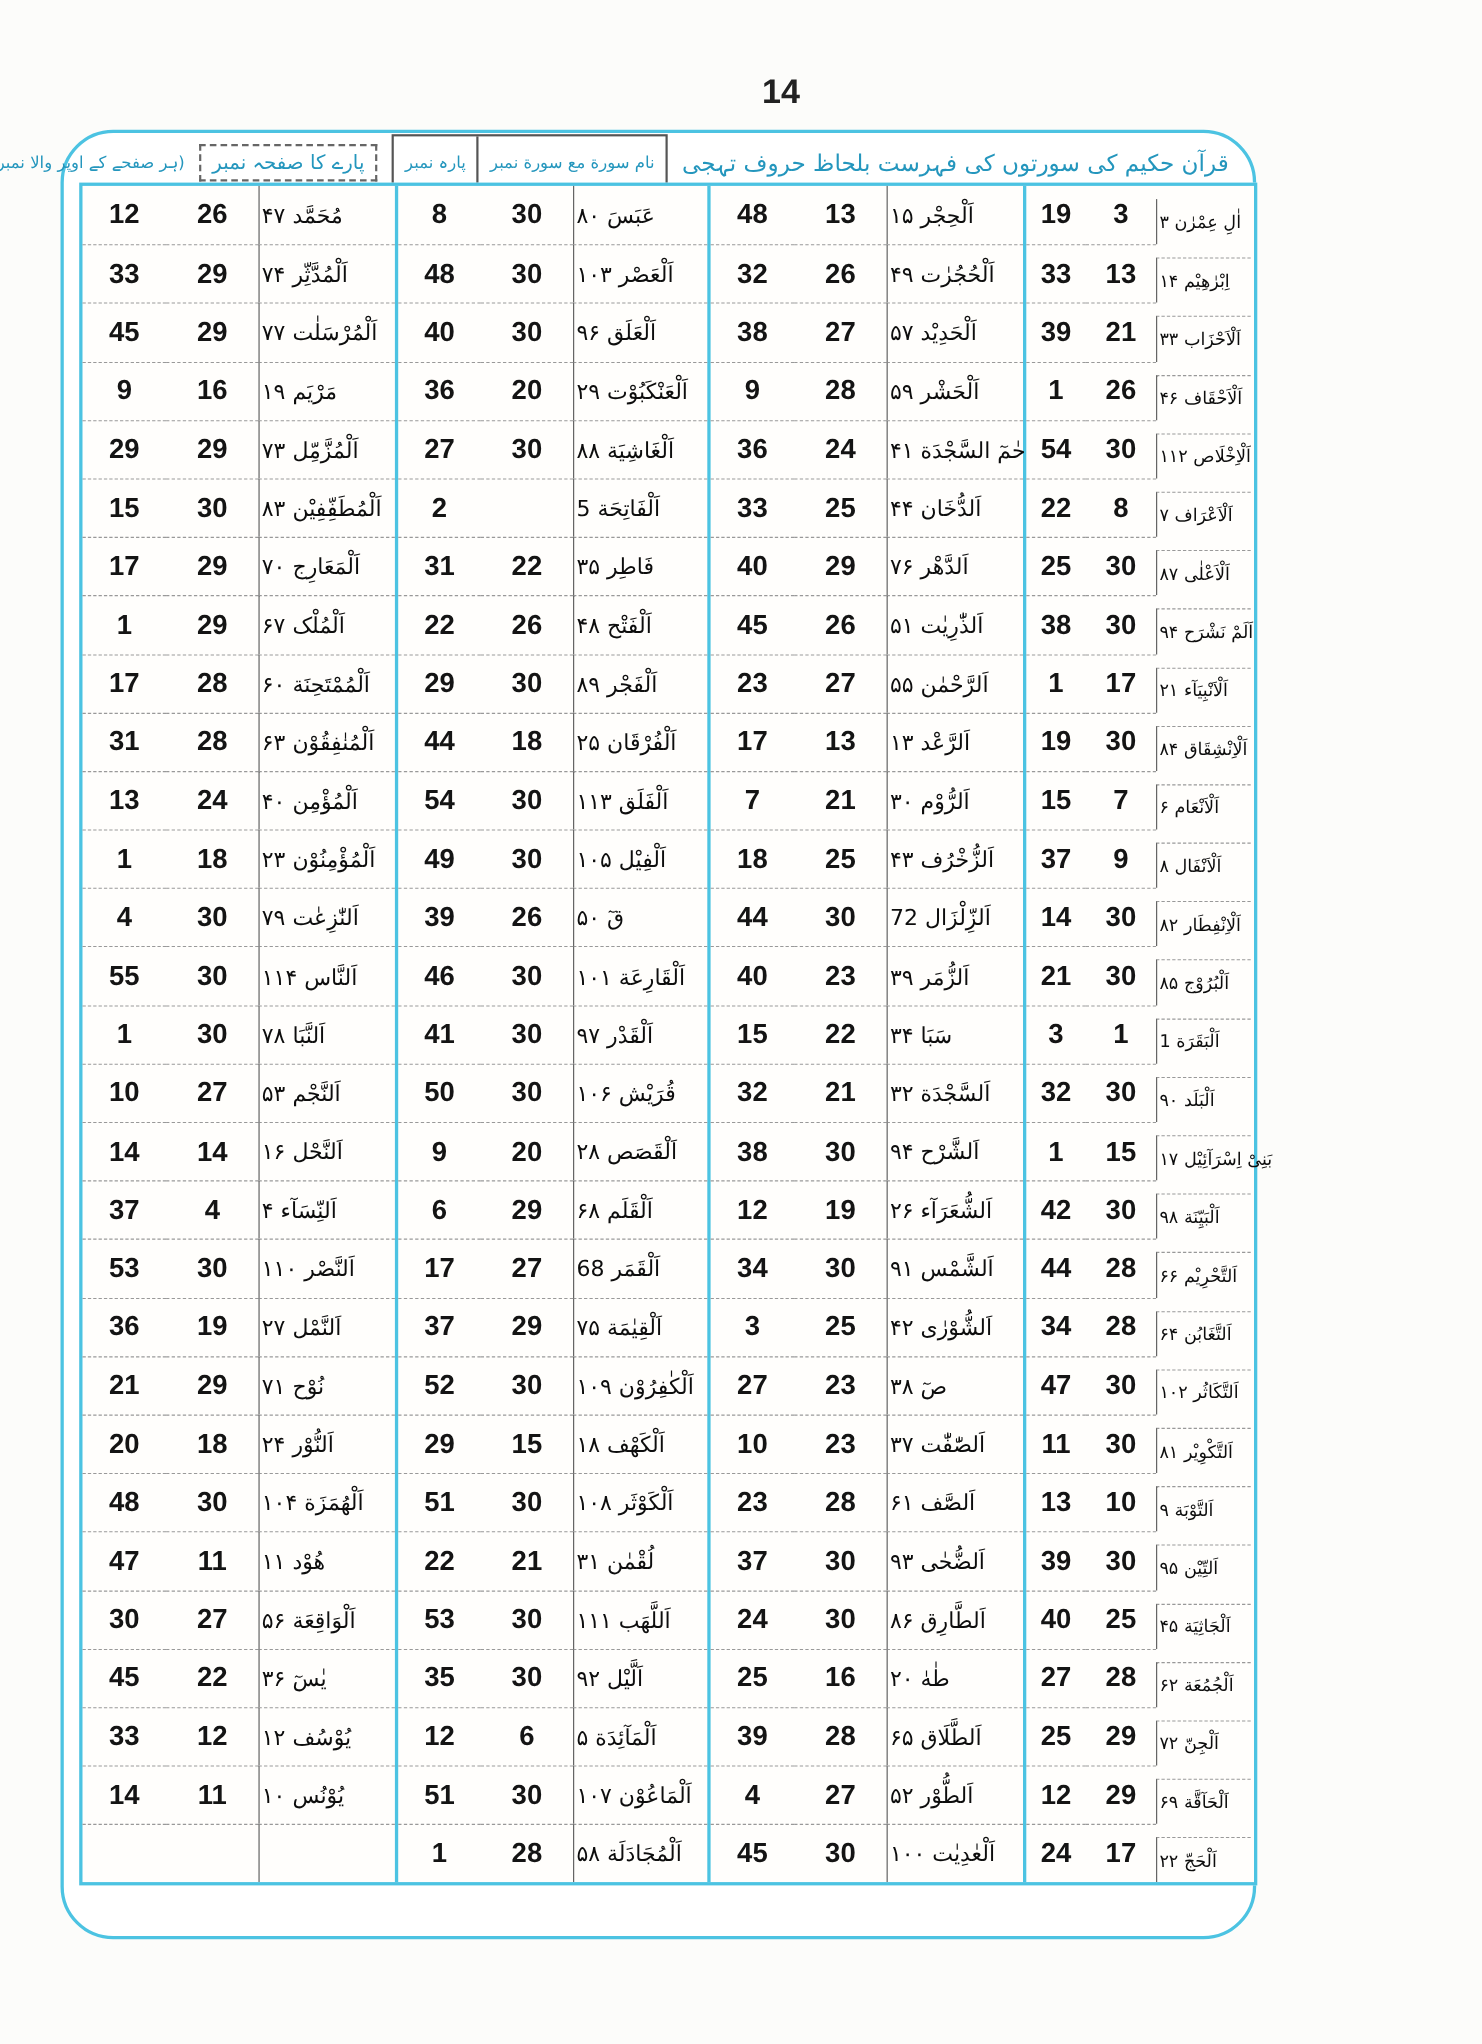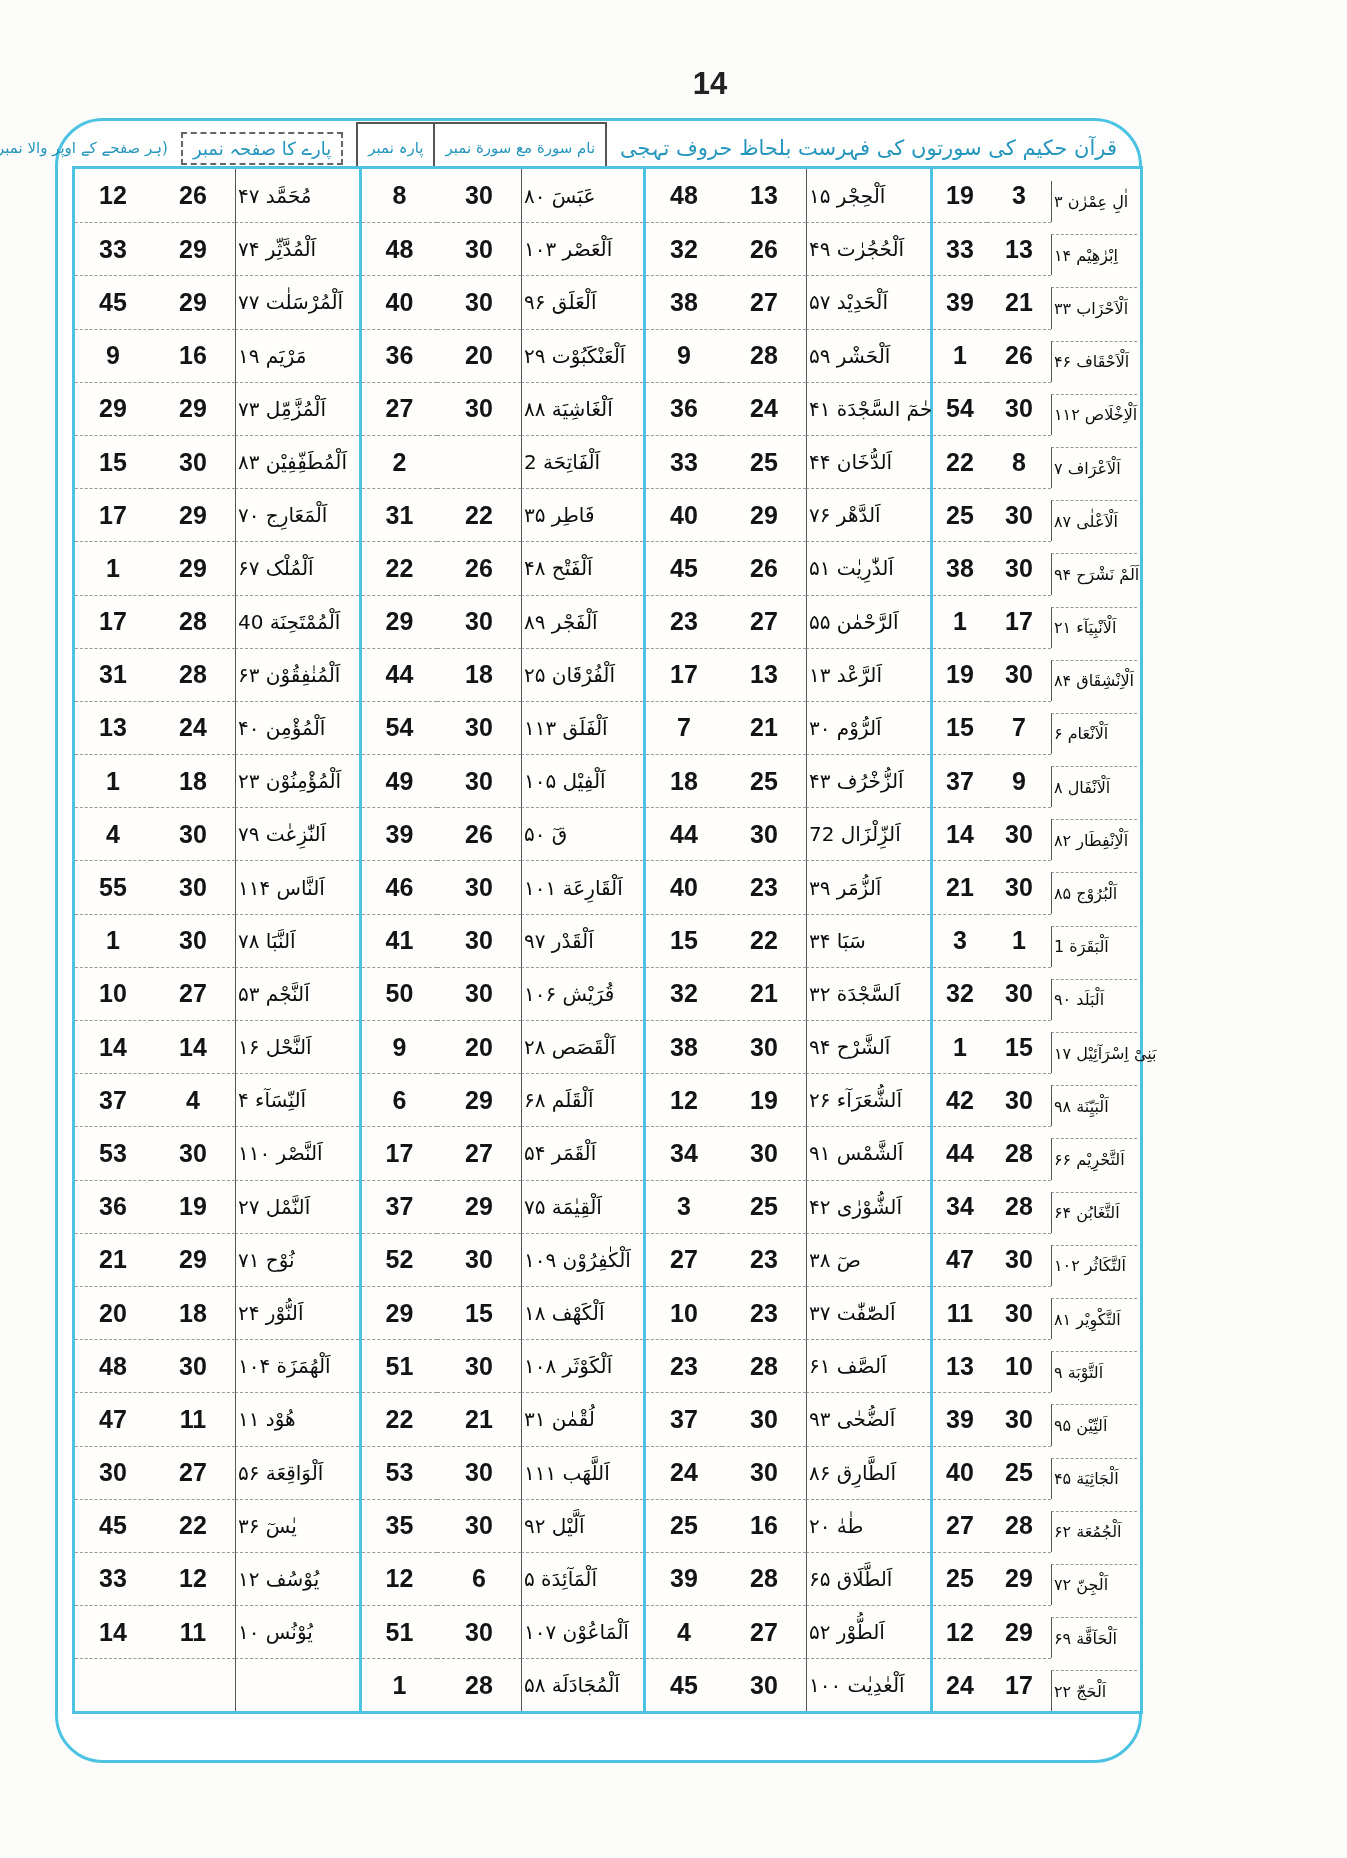--- a/index.html
+++ b/index.html
@@ -260,21 +260,21 @@
         <div class="cell parah">30</div>
         <div class="cell name">اَلْعَلَق ۹۶</div>
         <div class="cell page">36</div>
         <div class="cell parah">20</div>
         <div class="cell name">اَلْعَنْکَبُوْت ۲۹</div>
         <div class="cell page">27</div>
         <div class="cell parah">30</div>
         <div class="cell name">اَلْغَاشِیَة ۸۸</div>
         <div class="cell page">2</div>
         <div class="cell parah"></div>
-        <div class="cell name">اَلْفَاتِحَة 2</div>
+        <div class="cell name">اَلْفَاتِحَة 5</div>
         <div class="cell page">31</div>
         <div class="cell parah">22</div>
         <div class="cell name">فَاطِر ۳۵</div>
         <div class="cell page">22</div>
         <div class="cell parah">26</div>
         <div class="cell name">اَلْفَتْح ۴۸</div>
         <div class="cell page">29</div>
         <div class="cell parah">30</div>
         <div class="cell name">اَلْفَجْر ۸۹</div>
         <div class="cell page">44</div>
@@ -299,21 +299,21 @@
         <div class="cell parah">30</div>
         <div class="cell name">قُرَیْش ۱۰۶</div>
         <div class="cell page">9</div>
         <div class="cell parah">20</div>
         <div class="cell name">اَلْقَصَص ۲۸</div>
         <div class="cell page">6</div>
         <div class="cell parah">29</div>
         <div class="cell name">اَلْقَلَم ۶۸</div>
         <div class="cell page">17</div>
         <div class="cell parah">27</div>
-        <div class="cell name">اَلْقَمَر ۵۴</div>
+        <div class="cell name">اَلْقَمَر 68</div>
         <div class="cell page">37</div>
         <div class="cell parah">29</div>
         <div class="cell name">اَلْقِیٰمَة ۷۵</div>
         <div class="cell page">52</div>
         <div class="cell parah">30</div>
         <div class="cell name">اَلْکٰفِرُوْن ۱۰۹</div>
         <div class="cell page">29</div>
         <div class="cell parah">15</div>
         <div class="cell name">اَلْکَهْف ۱۸</div>
         <div class="cell page">51</div>
@@ -358,21 +358,21 @@
         <div class="cell parah">30</div>
         <div class="cell name">اَلْمُطَفِّفِیْن ۸۳</div>
         <div class="cell page">17</div>
         <div class="cell parah">29</div>
         <div class="cell name">اَلْمَعَارِج ۷۰</div>
         <div class="cell page">1</div>
         <div class="cell parah">29</div>
         <div class="cell name">اَلْمُلْک ۶۷</div>
         <div class="cell page">17</div>
         <div class="cell parah">28</div>
-        <div class="cell name">اَلْمُمْتَحِنَة 40</div>
+        <div class="cell name">اَلْمُمْتَحِنَة ۶۰</div>
         <div class="cell page">31</div>
         <div class="cell parah">28</div>
         <div class="cell name">اَلْمُنٰفِقُوْن ۶۳</div>
         <div class="cell page">13</div>
         <div class="cell parah">24</div>
         <div class="cell name">اَلْمُؤْمِن ۴۰</div>
         <div class="cell page">1</div>
         <div class="cell parah">18</div>
         <div class="cell name">اَلْمُؤْمِنُوْن ۲۳</div>
         <div class="cell page">4</div>

